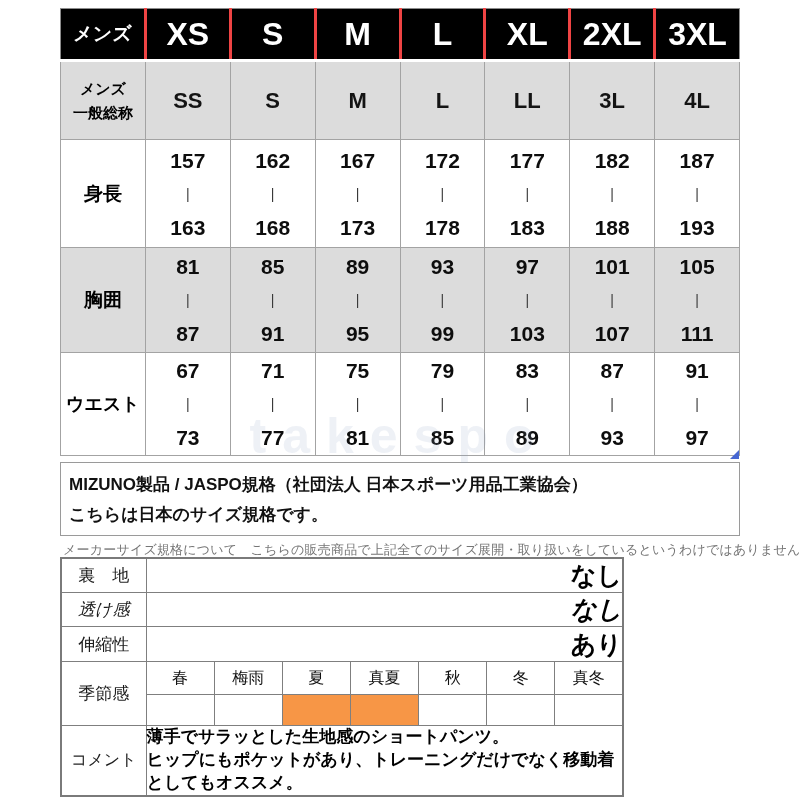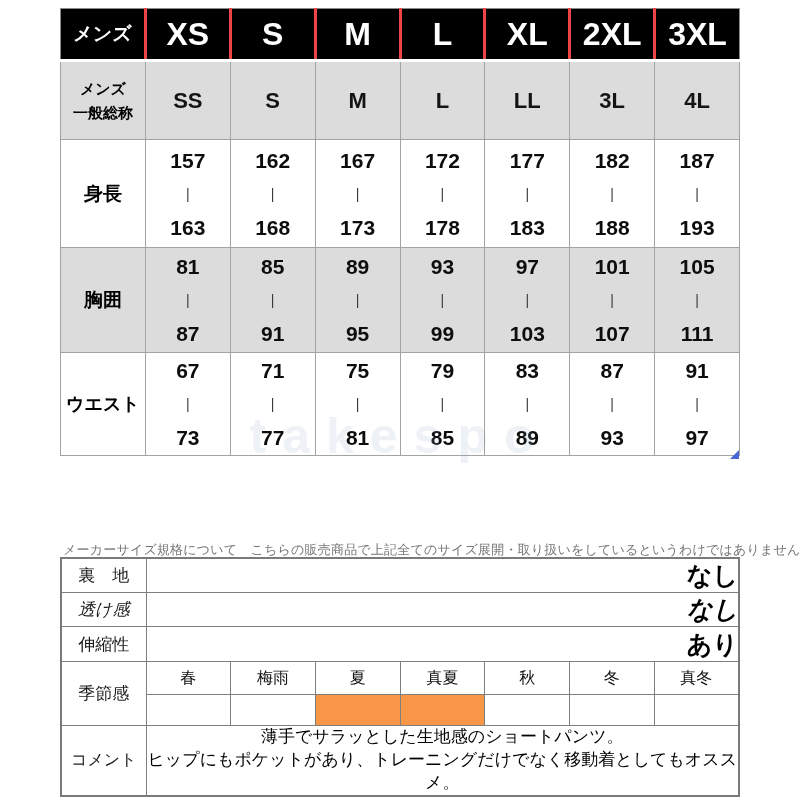--- a/index.html
+++ b/index.html
@@ -39,32 +39,32 @@
     border:1px solid #9a9a9a; box-sizing:border-box; background:transparent;
     display:flex; flex-direction:column; justify-content:center; gap:7px;
     padding-left:8px; font-size:17px; font-weight:bold; color:#111;
   }
   .disclaimer {
     position:absolute; left:63px; top:541px; font-size:13px; color:#757575;
     white-space:nowrap; letter-spacing:0.2px;
   }
   
   .spec-table {
-    position:absolute; left:60px; top:557px; width:680px;
+    position:absolute; left:60px; top:557px; width:564px;
     border-collapse:collapse; table-layout:fixed;
     border:2px solid #7a7a7a; background:#fff;padding-left:36px;
   }
   .spec-table td { border:1px solid #7f7f7f; padding:0; vertical-align:middle; }
   .spec-label { text-align:center; font-size:17px; color:#1c1c1c; }
   .spec-value { font-size:25px; font-weight:bold; color:#000; padding-left:16px; text-align:right; }
   .r-lining { height:33px; } .r-sheer { height:32px;font-style:italic; } .r-stretch { height:35px; }
   .r-season-head { height:33px; } .r-season-val { height:31px; }
   .r-comment { height:68px; }
   .season-head { font-size:16px; text-align:center; color:#111; }
-  .comment-cell { font-size:17px; font-weight:normal; line-height:1.35; padding:3px 2px 3px 5px; text-align:center; }
+  .comment-cell { font-size:17px; font-weight:bold; line-height:1.35; padding:3px 2px 3px 5px; text-align:left; }
   
   .watermark {
     position:absolute; left:60px; top:376px; width:680px; text-align:center;
     font-size:50px; font-weight:bold; letter-spacing:16px;
     color:rgba(140,160,195,0.15); z-index:5; pointer-events:none; line-height:1.1;margin-top:33px;
   }
   .corner-marker {
     position:absolute; left:730px; top:450px; width:0; height:0; z-index:6;
     border-left:9px solid transparent; border-bottom:9px solid #4667d2;
   }
@@ -254,20 +254,24 @@
             <div class="range">
         <span class="num">91</span>
         <span class="sep">|</span>
         <span class="num">97</span>
             </div>
           </td>
     </tr>
   </tbody>
     </table>
 
+  <div class="notes-box">
+    <div>MIZUNO製品 / JASPO規格（社団法人 日本スポーツ用品工業協会）</div>
+    <div>こちらは日本のサイズ規格です。</div>
+  </div>
   <div class="disclaimer">メーカーサイズ規格について　こちらの販売商品で上記全てのサイズ展開・取り扱いをしているというわけではありません。</div>
 
   <table class="spec-table">
     <colgroup>
         <col style="width:85px">
         <col>
         <col>
         <col>
         <col>
         <col>

